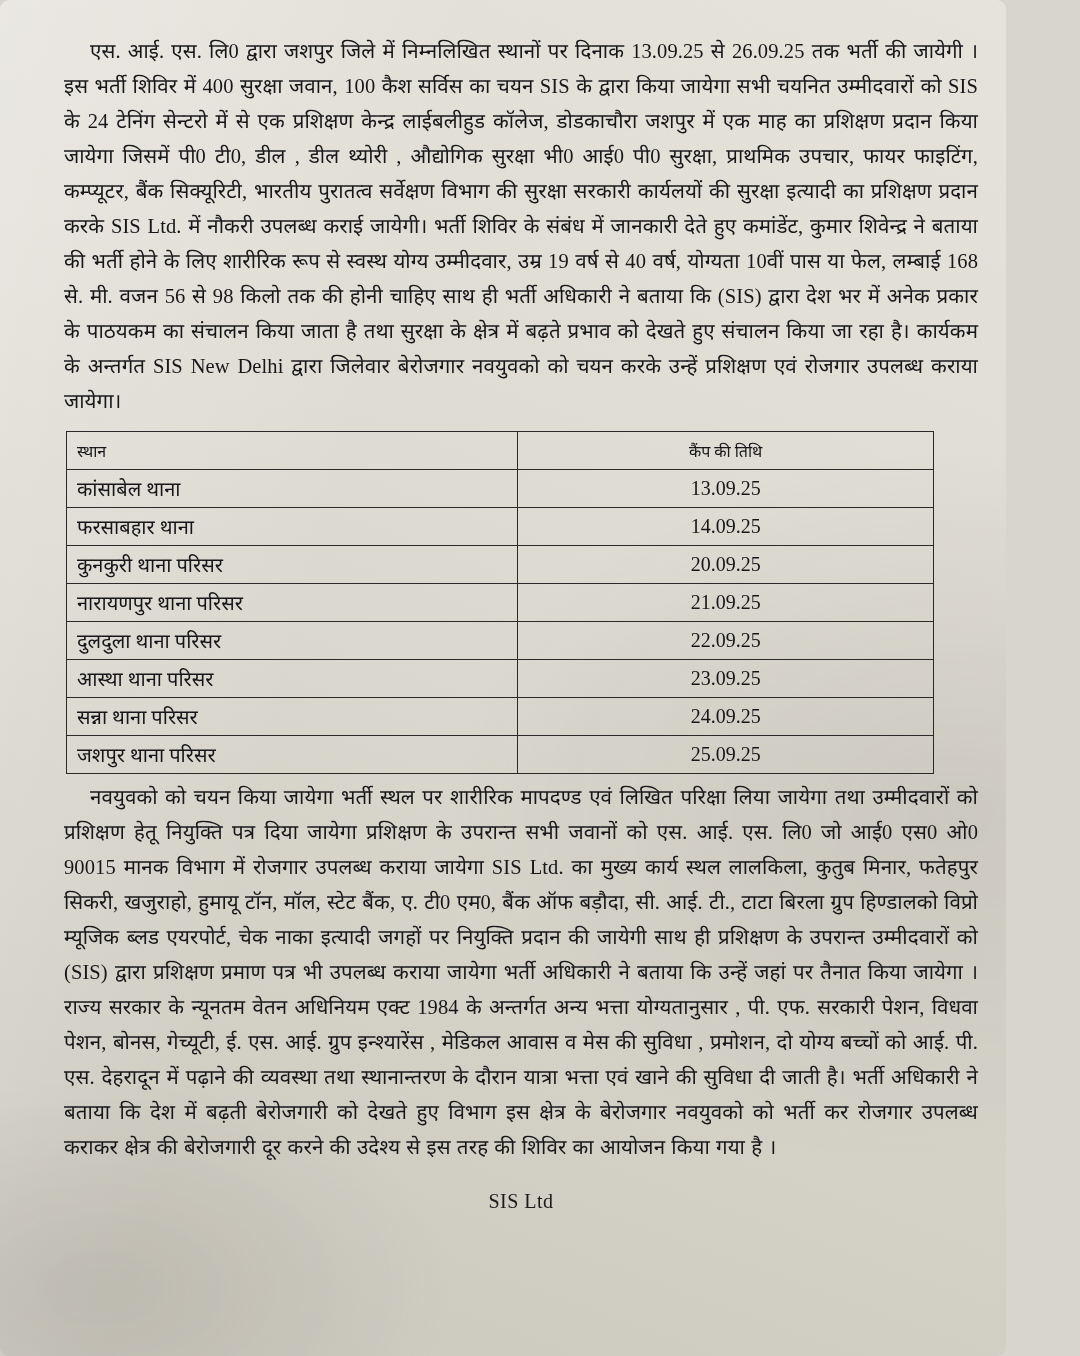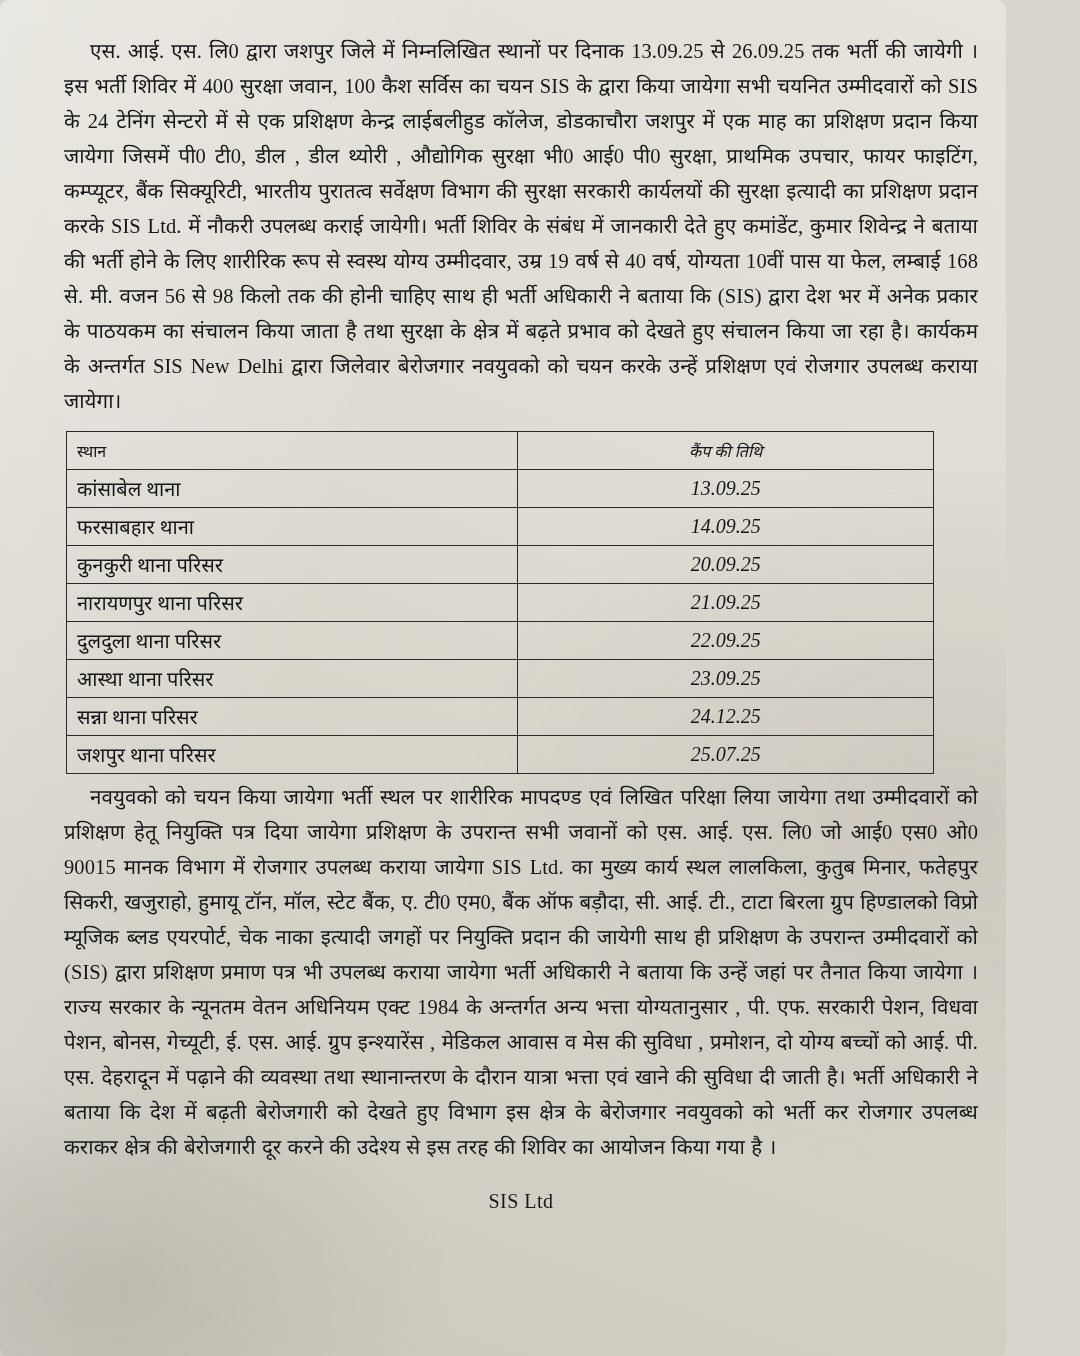--- a/index.html
+++ b/index.html
@@ -69,21 +69,20 @@
   }
   table.camp-table th.head-place,
   table.camp-table td.place {
     width: 52%;
     text-align: left;
   }
   table.camp-table th.head-date,
   table.camp-table td.date {
     text-align: center;
     font-family: "Liberation Serif", serif;
-    font-style: italic;
   }
   table.camp-table th {
     font-size: 16px;
   }
   .footer {
     margin-top: 20px;
     text-align: center;
     font-size: 20px;
     line-height: 32px;
   }
@@ -128,25 +127,25 @@
         <tr>
           <td class="place">दुलदुला थाना परिसर</td>
           <td class="date">22.09.25</td>
         </tr>
         <tr>
           <td class="place">आस्था थाना परिसर</td>
           <td class="date">23.09.25</td>
         </tr>
         <tr>
           <td class="place">सन्ना थाना परिसर</td>
-          <td class="date">24.12.25</td>
+          <td class="date">24.09.25</td>
         </tr>
         <tr>
           <td class="place">जशपुर थाना परिसर</td>
-          <td class="date">25.07.25</td>
+          <td class="date">25.09.25</td>
         </tr>
       </tbody>
     </table>
 
     <p class="para first">नवयुवको को चयन किया जायेगा भर्ती स्थल पर शारीरिक मापदण्ड एवं लिखित परिक्षा लिया जायेगा तथा उम्मीदवारों को प्रशिक्षण हेतू नियुक्ति पत्र दिया जायेगा प्रशिक्षण के उपरान्त सभी जवानों को एस. आई. एस. लि0 जो आई0 एस0 ओ0 90015 मानक विभाग में रोजगार उपलब्ध कराया जायेगा   SIS Ltd. का मुख्य कार्य स्थल लालकिला, कुतुब मिनार, फतेहपुर सिकरी, खजुराहो, हुमायू टॉन, मॉल, स्टेट बैंक, ए. टी0 एम0, बैंक ऑफ बड़ौदा, सी. आई. टी., टाटा बिरला ग्रुप हिण्डालको विप्रो म्यूजिक ब्लड एयरपोर्ट, चेक नाका इत्यादी जगहों पर नियुक्ति प्रदान की जायेगी साथ ही प्रशिक्षण के उपरान्त उम्मीदवारों को (SIS) द्वारा प्रशिक्षण प्रमाण पत्र भी उपलब्ध कराया जायेगा भर्ती अधिकारी ने बताया कि उन्हें जहां पर तैनात किया जायेगा । राज्य सरकार के न्यूनतम वेतन अधिनियम एक्ट 1984 के अन्तर्गत अन्य भत्ता योग्यतानुसार , पी. एफ. सरकारी पेशन, विधवा पेशन, बोनस, गेच्यूटी, ई. एस. आई. ग्रुप इन्श्यारेंस , मेडिकल आवास व मेस की सुविधा , प्रमोशन, दो योग्य बच्चों को आई. पी. एस. देहरादून में पढ़ाने की व्यवस्था तथा स्थानान्तरण के दौरान यात्रा भत्ता एवं खाने की सुविधा दी जाती है। भर्ती अधिकारी ने बताया कि देश में बढ़ती बेरोजगारी को देखते हुए विभाग इस क्षेत्र के बेरोजगार नवयुवको को भर्ती कर रोजगार उपलब्ध कराकर क्षेत्र की बेरोजगारी दूर करने की उदेश्य से इस तरह की शिविर का आयोजन किया गया है ।</p>
 
     <div class="footer">
       <span class="org">SIS Ltd</span>
 
     </div>

